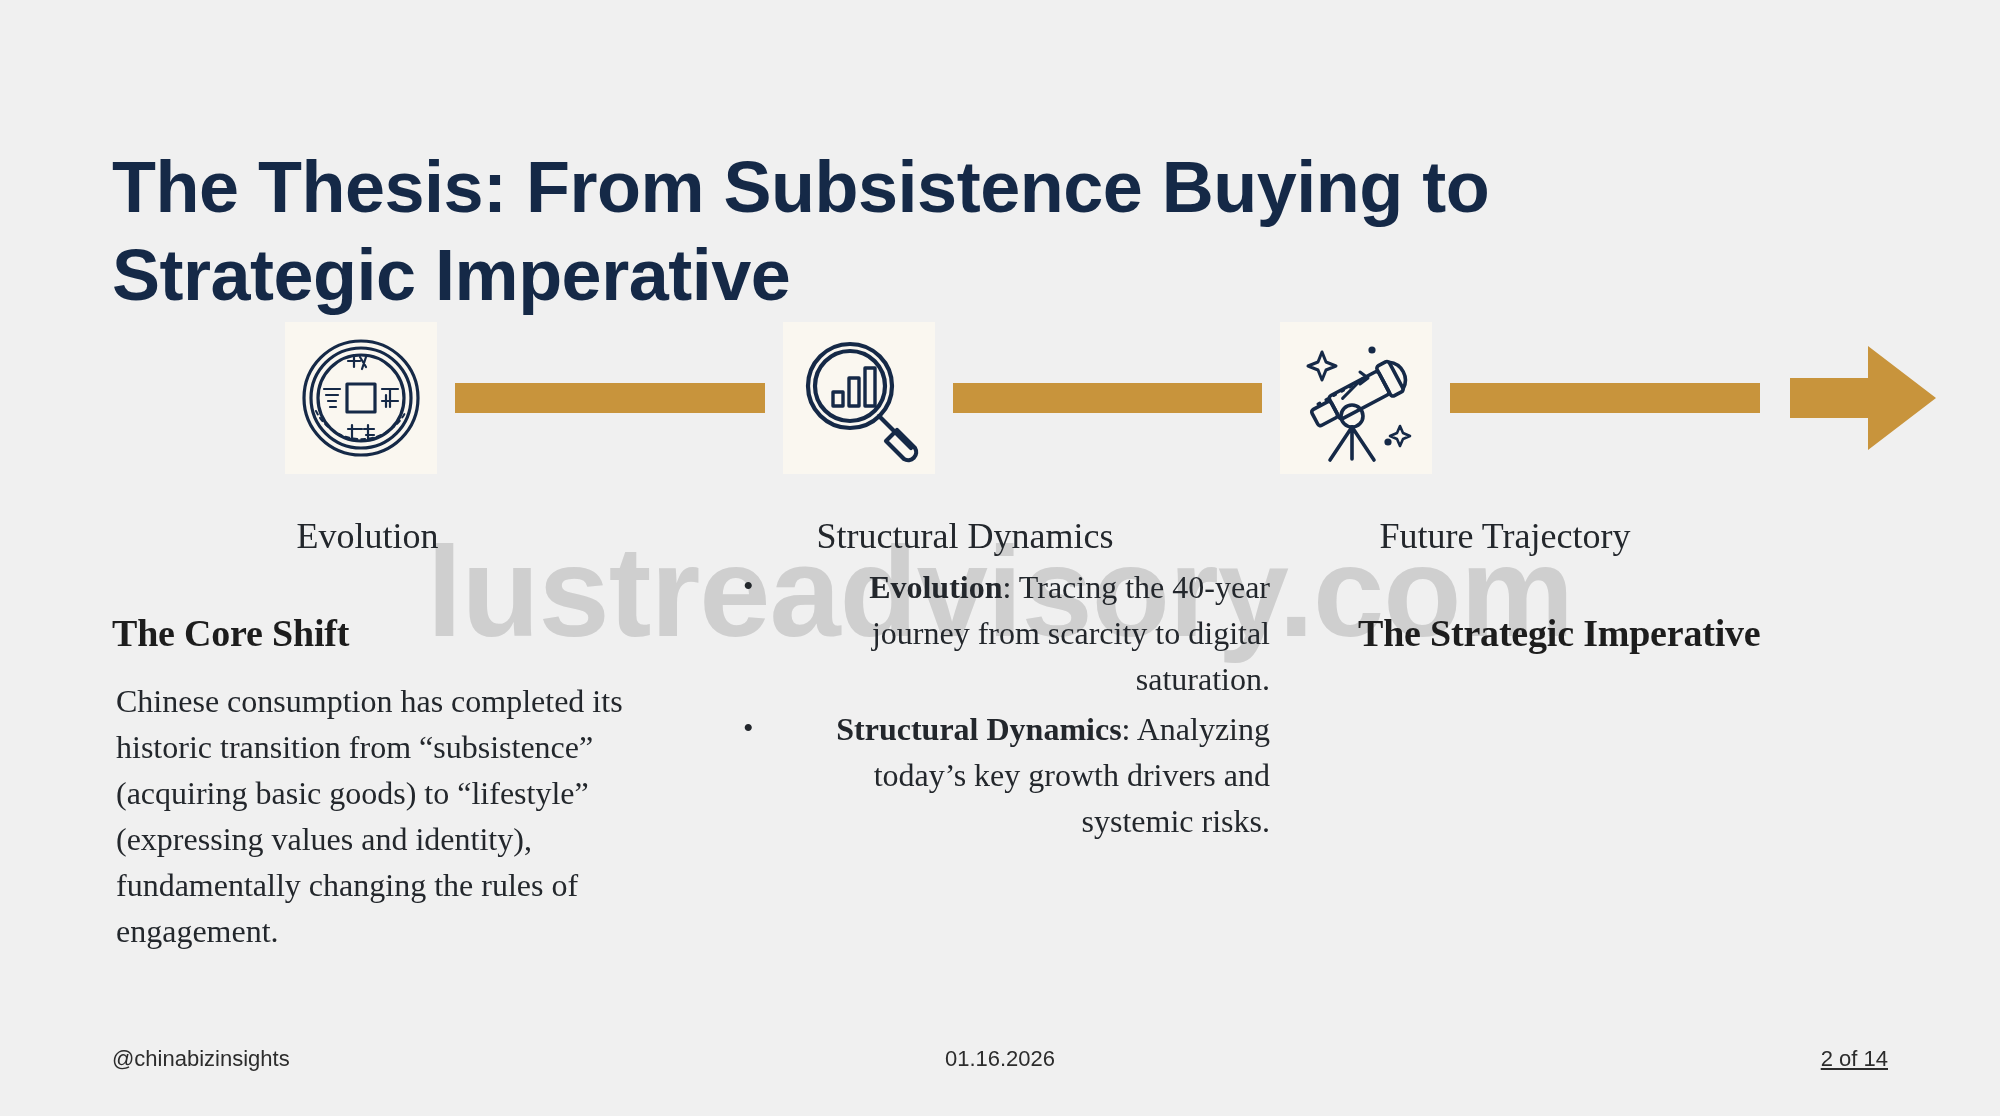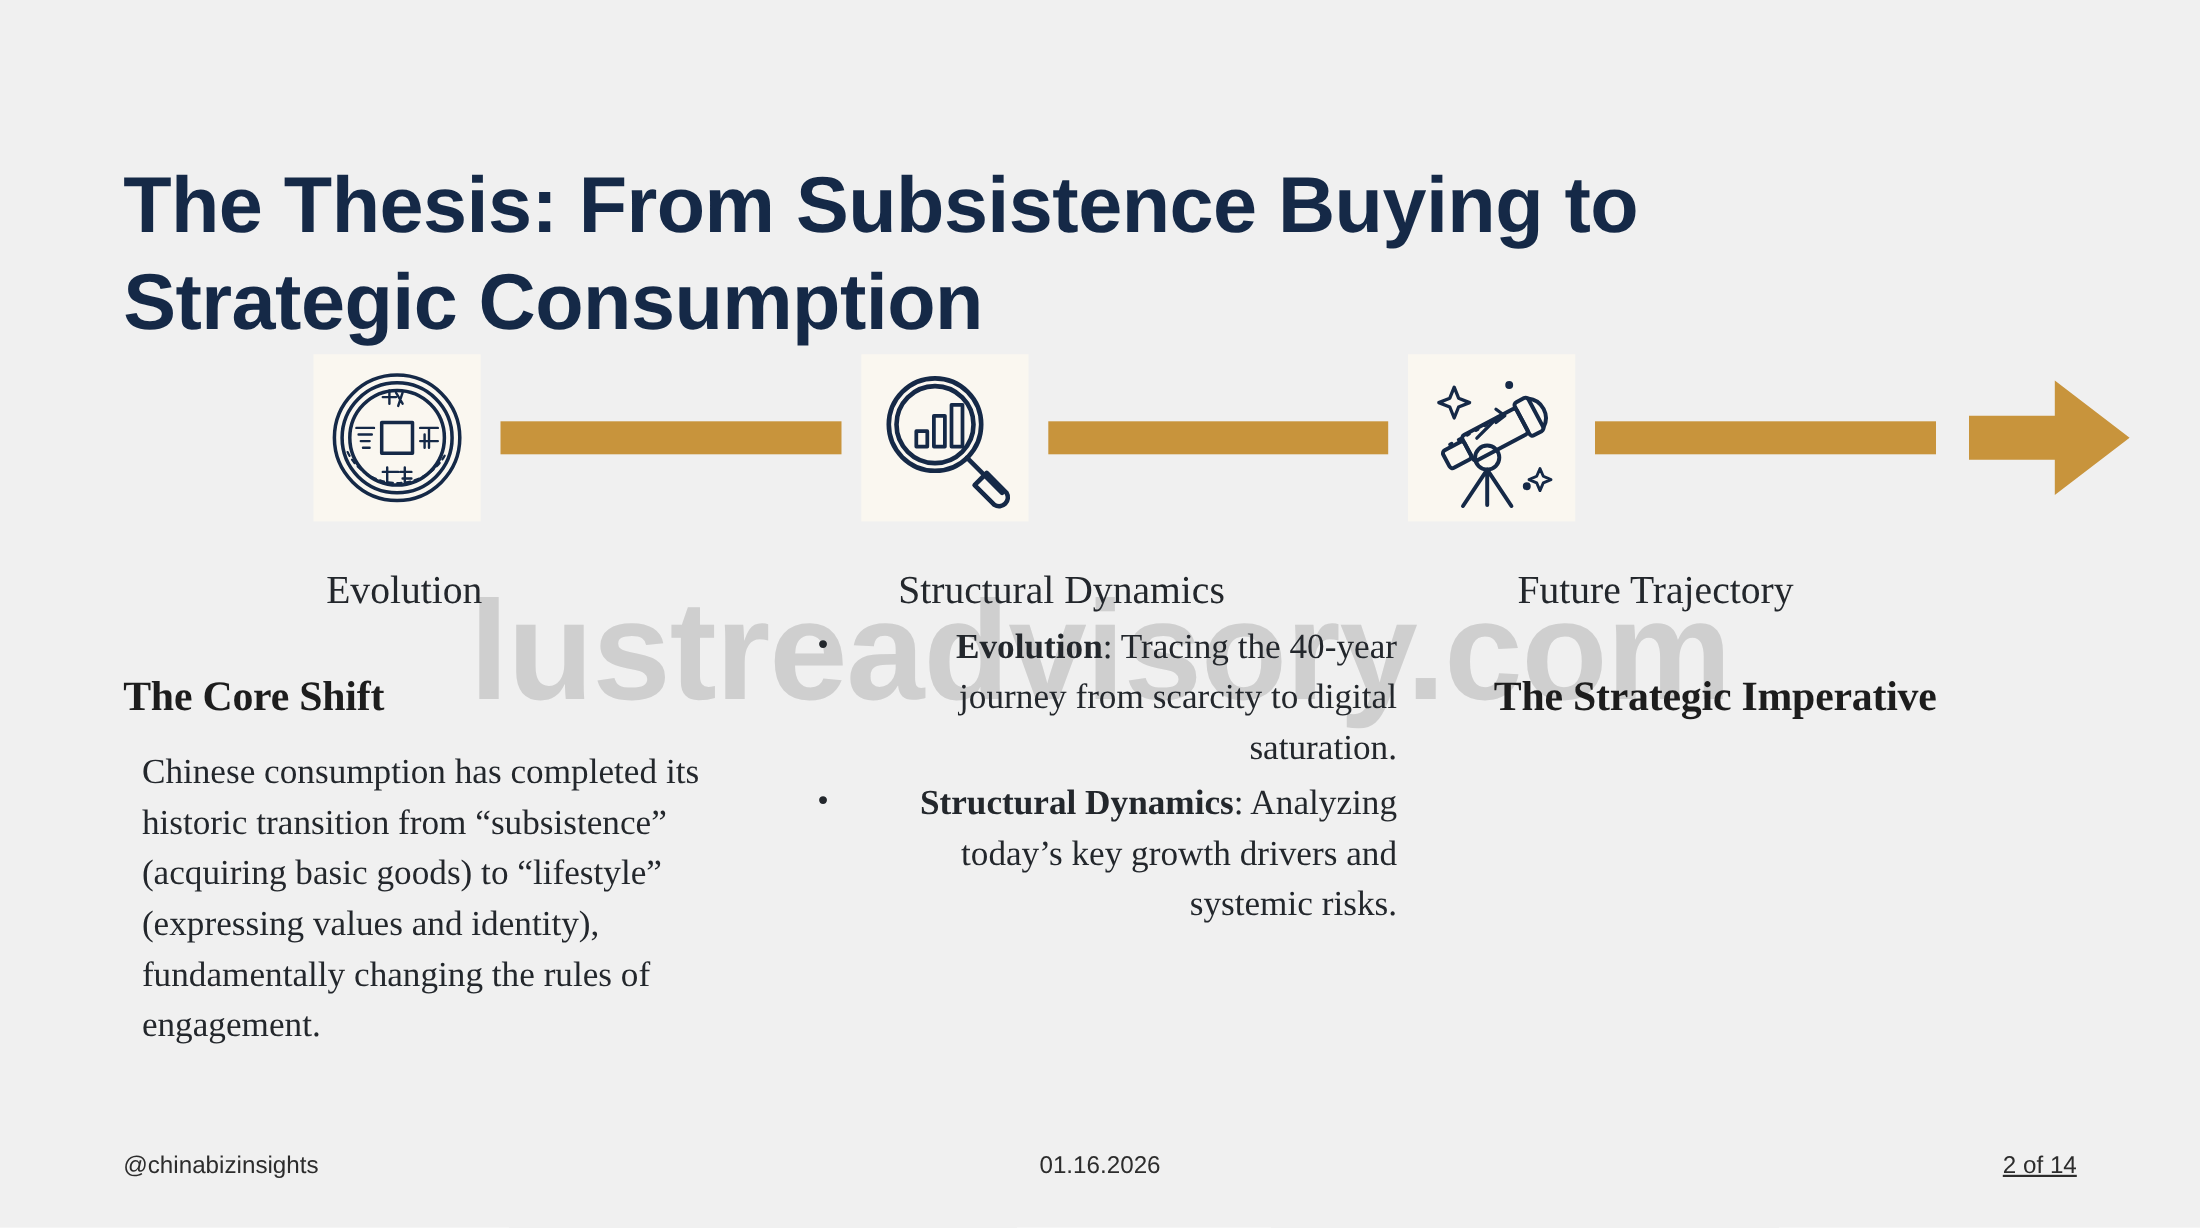--- a/index.html
+++ b/index.html
@@ -134,21 +134,21 @@
     color: #1d1d1d;
     margin: 0 0 22px 0;
     line-height: 1.15;
     letter-spacing: -0.2px;
   }
   .col-body {
     font-family: "Liberation Serif", "DejaVu Serif", serif;
     font-size: 32px;
     line-height: 1.44;
     color: #23272c;
-    margin: 17px;
+    margin: 4px;
   }
   ul.bullets {
     margin: 0;
     padding: 0 0 0 44px;
     list-style: none;
     text-align: right;
   }
   ul.bullets li {
     font-family: "Liberation Serif", "DejaVu Serif", serif;
     font-size: 32px;
@@ -187,21 +187,21 @@
   #foot-date   { left: 0; width: 2000px; text-align: center; }
   #foot-page   { right: 112px; text-decoration: underline; }
 </style>
 </head>
 <body>
 
 <div id="slide">
 
   <div id="watermark">lustreadvisory.com</div>
 
-  <h1 id="title">The Thesis: From Subsistence Buying to Strategic Consumption</h1>
+  <h1 id="title">The Thesis: From Subsistence Buying to Strategic Imperative</h1>
 
   <div id="process">
     <div class="proc-spacer-l"></div>
 
     <div class="icon-box">
       <svg width="130" height="130" viewBox="0 0 130 130" fill="none" stroke="#152947" stroke-width="3.2" stroke-linecap="round" stroke-linejoin="round">
         <circle cx="65" cy="65" r="57"></circle>
         <circle cx="65" cy="65" r="50"></circle>
         <circle cx="65" cy="65" r="43"></circle>
         <rect x="51" y="51" width="28" height="28"></rect>

